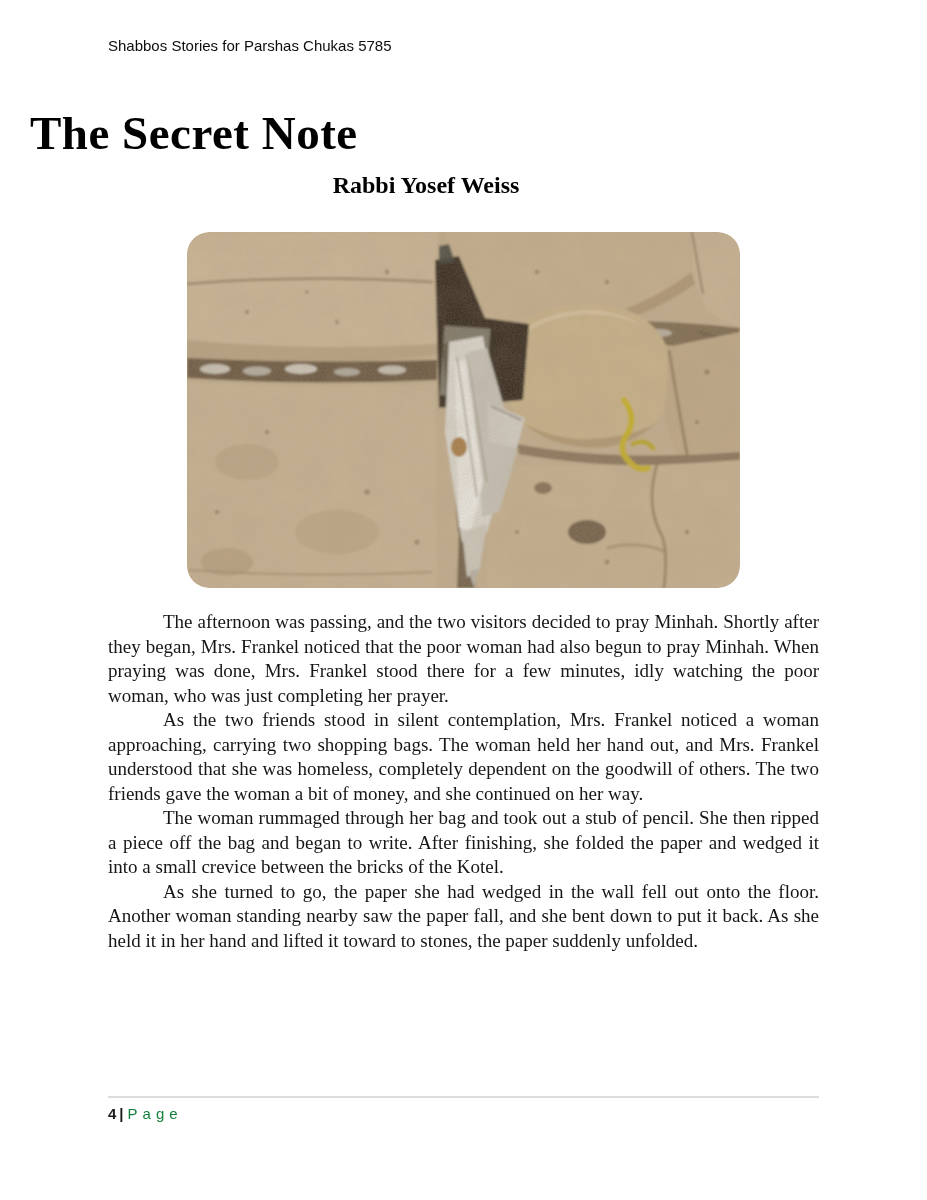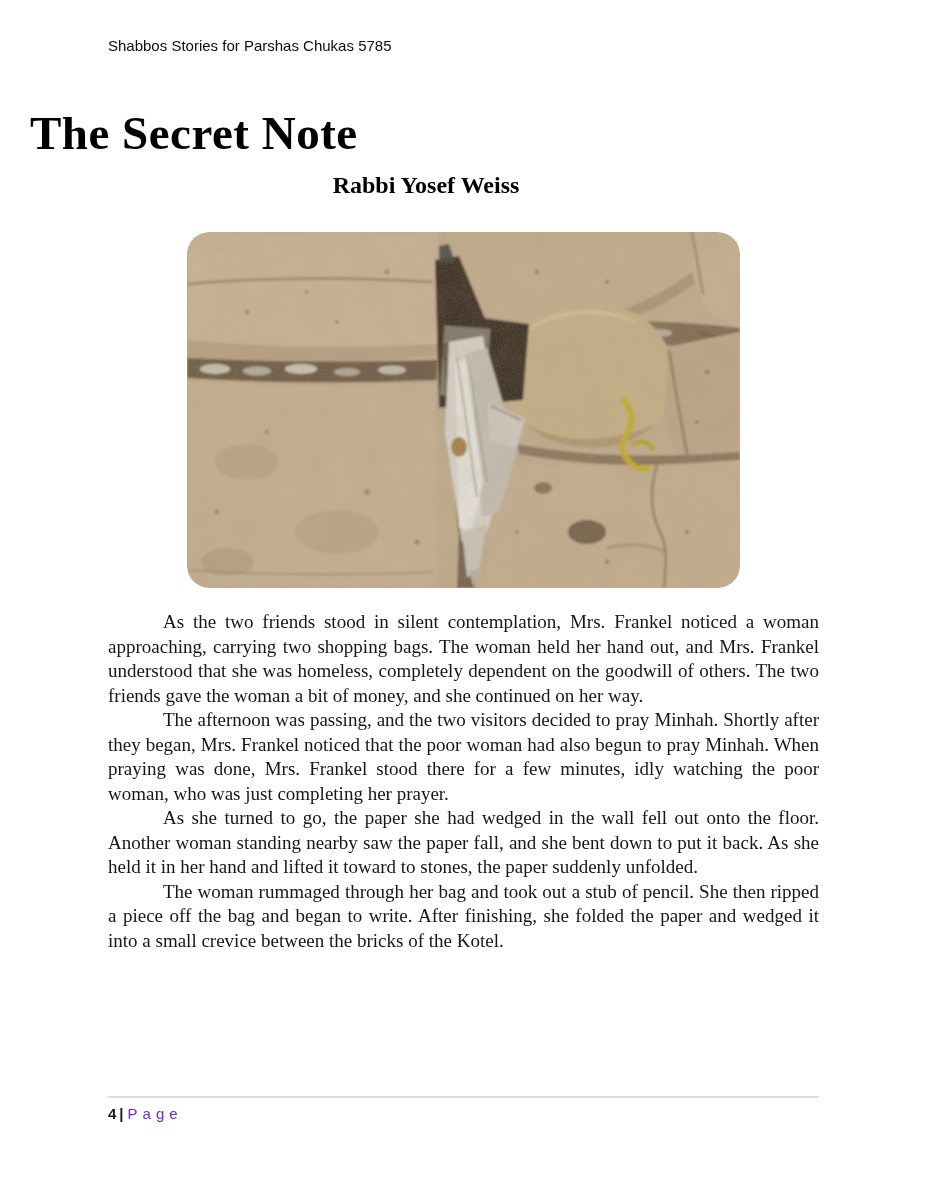--- a/index.html
+++ b/index.html
@@ -45,21 +45,21 @@
   .story-body p{margin:0;text-indent:55px;}
   .page-footer{
     position:absolute;left:108px;top:1096px;width:711px;
     border-top:2px solid #dcdcdc;
     padding-top:7px;
     font-family:"Liberation Sans", sans-serif;
     font-size:15px;line-height:18px;
   }
   .page-number{font-weight:bold;color:#1a1a1a;}
   .footer-separator{font-weight:bold;color:#1a1a1a;margin:0 4px 0 3px;}
-  .page-word{color:#6d28d9;letter-spacing:5px;}
+  .page-word{color:#15803d;letter-spacing:5px;}
 </style>
 </head>
 <body>
 
 <div class="page">
 
   <div class="running-header">Shabbos Stories for Parshas Chukas 5785</div>
 
   <h1 class="story-title">The Secret Note</h1>
   <h2 class="story-author">Rabbi Yosef Weiss</h2>
@@ -168,23 +168,23 @@
               <circle cx="30" cy="280" r="2.2"></circle>
           </g>
         </g>
         <rect x="0" y="0" width="553" height="356" filter="url(#mottle)" opacity="0.22"></rect>
         <rect x="0" y="0" width="553" height="356" filter="url(#grain)" opacity="0.30"></rect>
       </g>
     </svg>
   </figure>
 
   <div class="story-body">
+    <p>The afternoon was passing, and the two visitors decided to pray Minhah. Shortly after they began, Mrs. Frankel noticed that the poor woman had also begun to pray Minhah. When praying was done, Mrs. Frankel stood there for a few minutes, idly watching the poor woman, who was just completing her prayer.</p>
     <p>As the two friends stood in silent contemplation, Mrs. Frankel noticed a woman approaching, carrying two shopping bags. The woman held her hand out, and Mrs. Frankel understood that she was homeless, completely dependent on the goodwill of others. The two friends gave the woman a bit of money, and she continued on her way.</p>
-    <p>The afternoon was passing, and the two visitors decided to pray Minhah. Shortly after they began, Mrs. Frankel noticed that the poor woman had also begun to pray Minhah. When praying was done, Mrs. Frankel stood there for a few minutes, idly watching the poor woman, who was just completing her prayer.</p>
+    <p>The woman rummaged through her bag and took out a stub of pencil. She then ripped a piece off the bag and began to write. After finishing, she folded the paper and wedged it into a small crevice between the bricks of the Kotel.</p>
     <p>As she turned to go, the paper she had wedged in the wall fell out onto the floor. Another woman standing nearby saw the paper fall, and she bent down to put it back. As she held it in her hand and lifted it toward to stones, the paper suddenly unfolded.</p>
-    <p>The woman rummaged through her bag and took out a stub of pencil. She then ripped a piece off the bag and began to write. After finishing, she folded the paper and wedged it into a small crevice between the bricks of the Kotel.</p>
   </div>
 
   <div class="page-footer">
     <span class="page-number">4</span><span class="footer-separator">|</span><span class="page-word">Page</span>
   </div>
 
 </div>
 
 </body></html>

